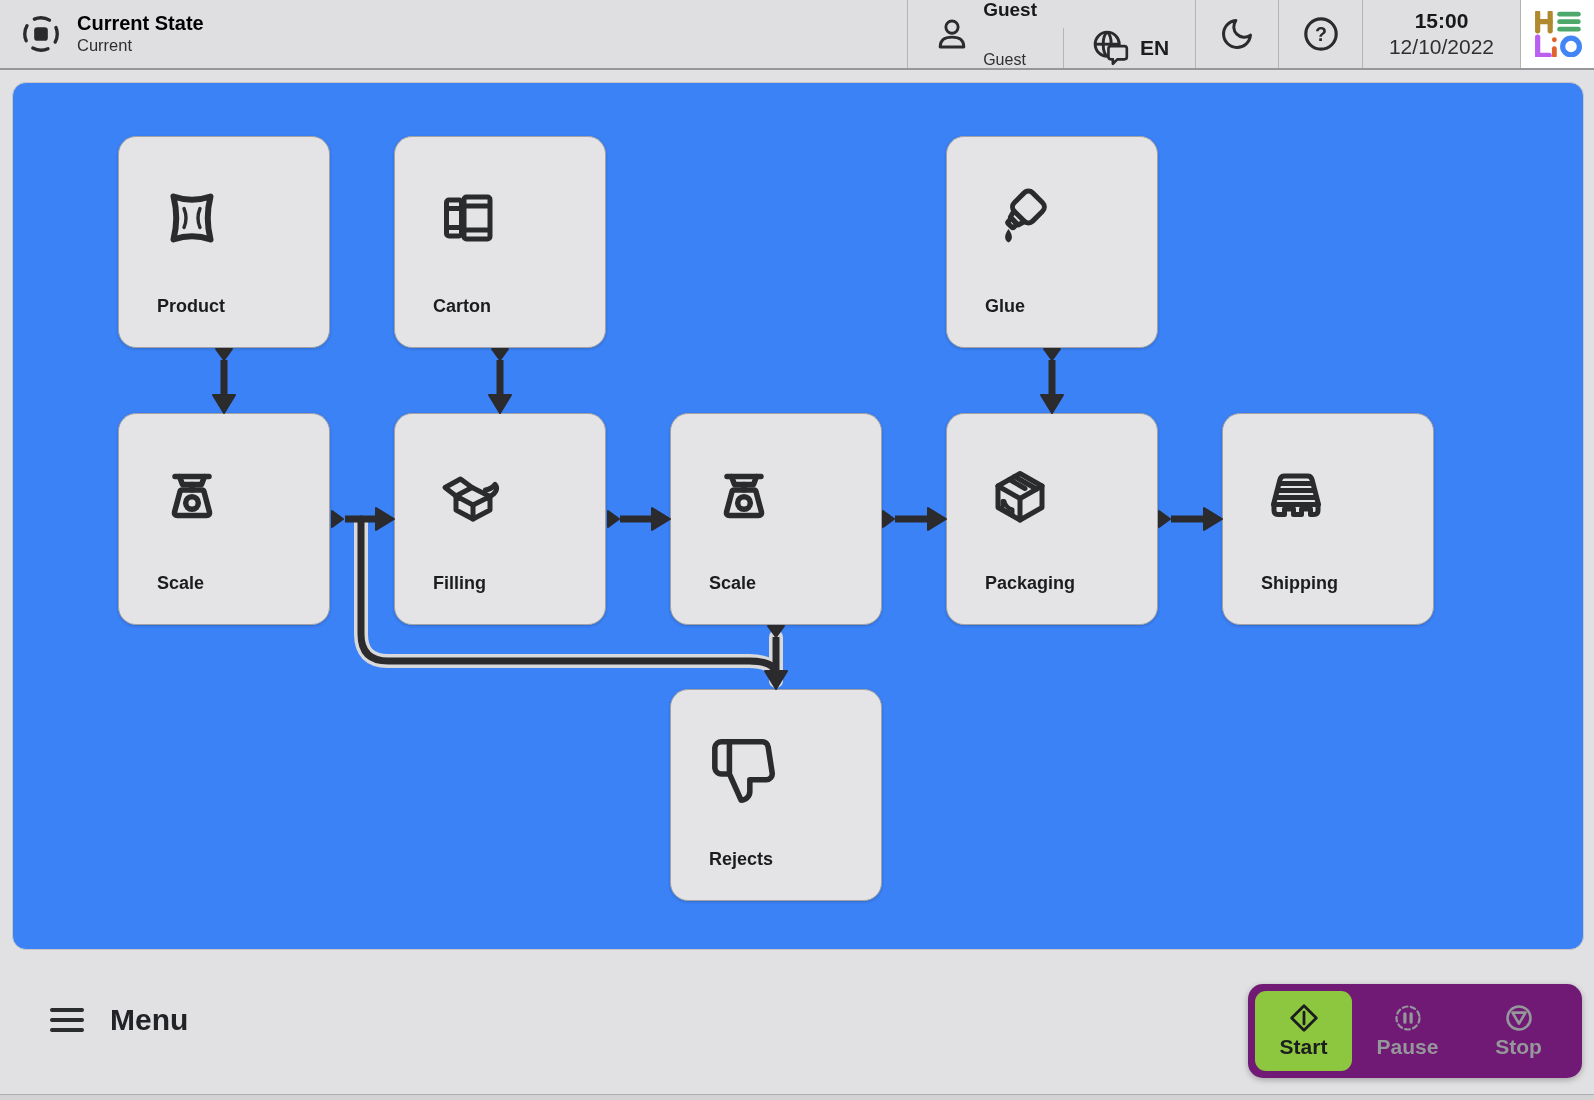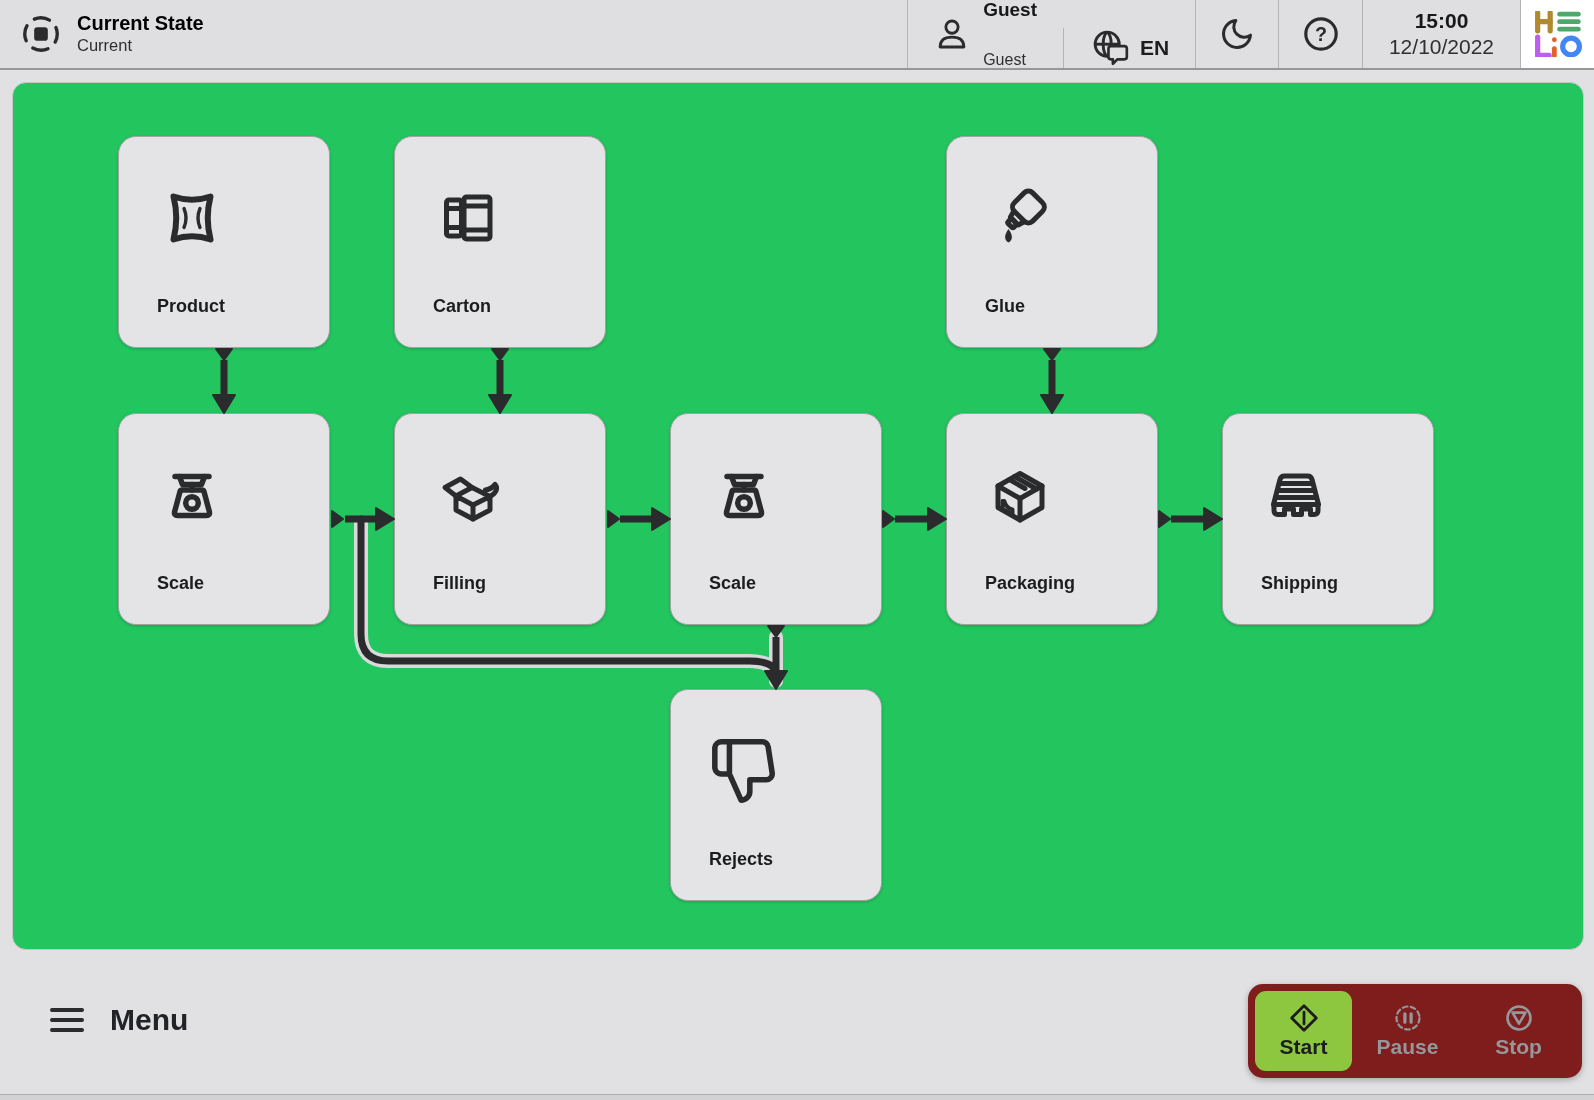--- a/index.html
+++ b/index.html
@@ -22,21 +22,21 @@
   .sec-lang{gap:8px;width:132px;margin-top:28px;}
   .lang-code{font-size:21px;font-weight:700;color:#1c1d1f;}
   .sec-moon{width:83px;}
   .sec-help{width:84px;}
   .sec-time{width:158px;flex-direction:column;line-height:1.22;}
   .time-big{font-size:21px;font-weight:700;color:#17181a;}
   .date-small{font-size:21px;color:#2e2f31;}
   .sec-logo{width:74px;background:#ffffff;}
 
   
-  .canvas{position:absolute;left:12px;top:82px;width:1570px;height:866px;background:#22c55e;
+  .canvas{position:absolute;left:12px;top:82px;width:1570px;height:866px;background:#3b82f6;
           border:1px solid #c7c7c9;border-radius:14px;}
   .node{position:absolute;width:212px;height:212px;background:#e4e4e6;border:1.5px solid #a2a2a5;
         border-radius:18px;box-shadow:0 1px 3px rgba(0,0,0,.18);box-sizing:border-box;cursor:pointer;}
   .node-icon{position:absolute;left:38px;top:46px;width:70px;height:70px;}
   .node-label{position:absolute;left:38px;bottom:30px;font-size:18px;font-weight:700;color:#1b1c1e;}
   .pos-product{left:105px;top:53px;}
   .pos-carton{left:381px;top:53px;}
   .pos-glue{left:933px;top:53px;}
   .pos-scale1{left:105px;top:330px;}
   .pos-filling{left:381px;top:330px;}
@@ -46,21 +46,21 @@
   .pos-rejects{left:657px;top:606px;}
   .wires{position:absolute;left:0;top:0;pointer-events:none;}
 
   
   .menu-btn{position:absolute;left:50px;top:994px;height:52px;display:flex;align-items:center;gap:26px;
             background:none;border:none;cursor:pointer;padding:0;}
   .menu-label{font-size:30px;font-weight:700;color:#222326;}
   .hamburger{display:flex;flex-direction:column;gap:6px;}
   .hamburger span{display:block;width:34px;height:4px;border-radius:2px;background:#2b2c2e;}
 
-  .control-panel{position:absolute;left:1248px;top:984px;width:334px;height:94px;background:#7f1d1d;
+  .control-panel{position:absolute;left:1248px;top:984px;width:334px;height:94px;background:#701a75;
                  border-radius:15px;display:flex;align-items:center;padding:0 8px 0 7px;box-sizing:border-box;
                  box-shadow:0 2px 6px rgba(0,0,0,.28);}
   .start-btn{width:97px;height:80px;background:#8dc63f;border:none;border-radius:11px;display:flex;
              flex-direction:column;align-items:center;justify-content:center;gap:2px;cursor:pointer;}
   .start-btn .ctrl-label{color:#1c1d1f;}
   .ctrl-btn{flex:1;height:80px;background:none;border:none;display:flex;flex-direction:column;
             align-items:center;justify-content:center;gap:2px;cursor:pointer;}
   .ctrl-label{font-size:21px;font-weight:700;color:#95979b;font-family:"Liberation Sans",sans-serif;}
 
   .bottom-edge{position:absolute;left:0;bottom:0;width:100%;height:5px;background:#d2d2d4;border-top:1px solid #aeaeb0;}

